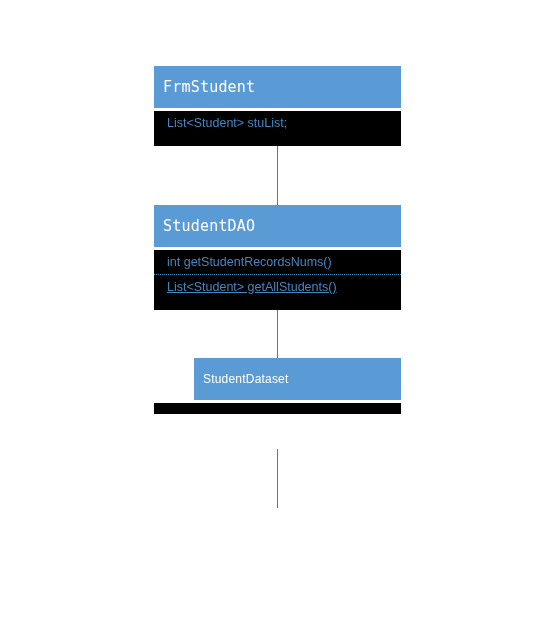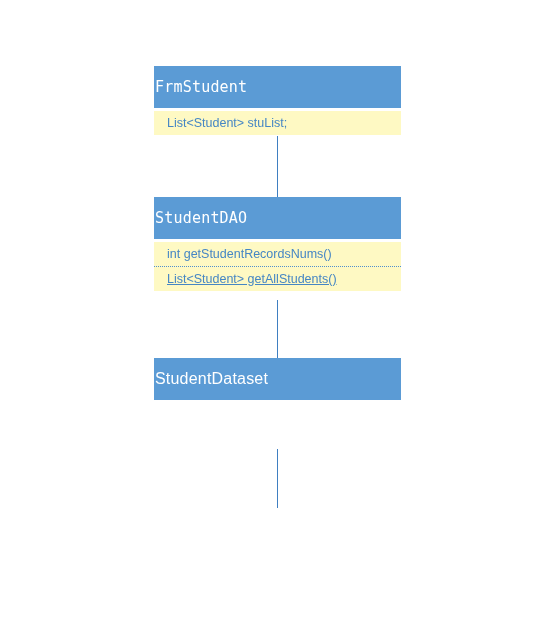--- a/index.html
+++ b/index.html
@@ -33,39 +33,40 @@
     left: 154px;
     width: 247px;
   }
 
   .class-header {
     height: 42px;
     background: #5b9bd5;
     color: #ffffff;
     font-size: 16px;
     line-height: 42px;
-    padding-left: 1px;
+    padding-left: 9px;
     box-sizing: border-box;
     letter-spacing: 0.2px;
     white-space: nowrap;
     overflow: hidden;
   }
   .class-header.mono {
     font-family: "DejaVu Sans Mono", "Liberation Mono", monospace;
     font-size: 15px;
   }
   .class-header.sans {
     font-family: "Liberation Sans", sans-serif;
-    font-size: 16px;
+    font-size: 12px;
+    margin-left: 40px;
   }
 
   .class-body {
-    background: #fef9c3;
+    background: #000000;
     margin-top: 3px;
-    padding-bottom: 0;
+    padding-bottom: 11px;
   }
 
   .member-row {
     font-size: 12.5px;
     color: #4586c4;
     padding: 4px 0 4px 13px;
     line-height: 16px;
     white-space: nowrap;
     font-family: "Liberation Sans", sans-serif;
   }
@@ -85,21 +86,21 @@
 
   <div class="connector" style="left:277px; top:449px; height:59px;"></div>
 
   <div class="class-box" style="top:66px;">
     <div class="class-header mono">FrmStudent</div>
     <div class="class-body">
       <div class="member-row">List&lt;Student&gt; stuList;</div>
     </div>
   </div>
 
-  <div class="class-box" style="top:197px;">
+  <div class="class-box" style="top:205px;">
     <div class="class-header mono">StudentDAO</div>
     <div class="class-body">
       <div class="member-row">int getStudentRecordsNums()</div>
       <div class="member-row">List&lt;Student&gt; getAllStudents()</div>
     </div>
   </div>
 
   <div class="class-box" style="top:358px;">
     <div class="class-header sans">StudentDataset</div>
     <div class="class-body">

